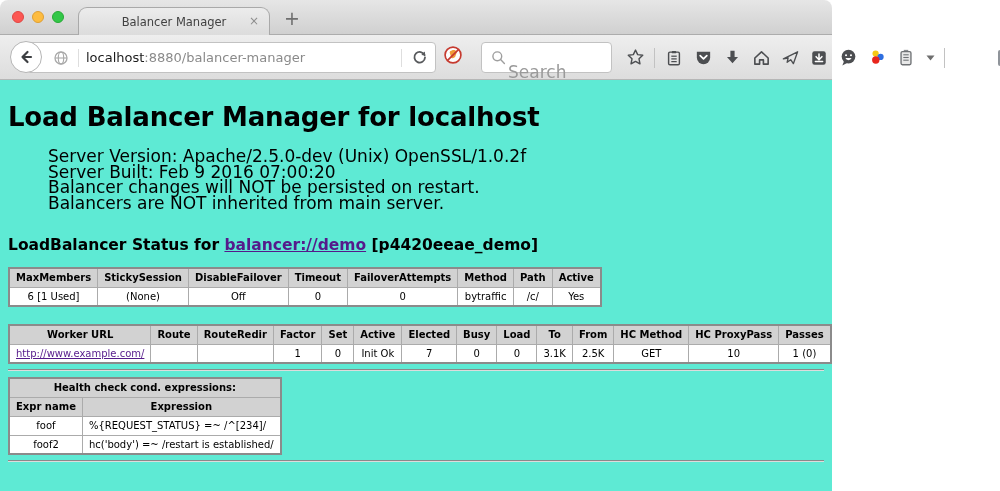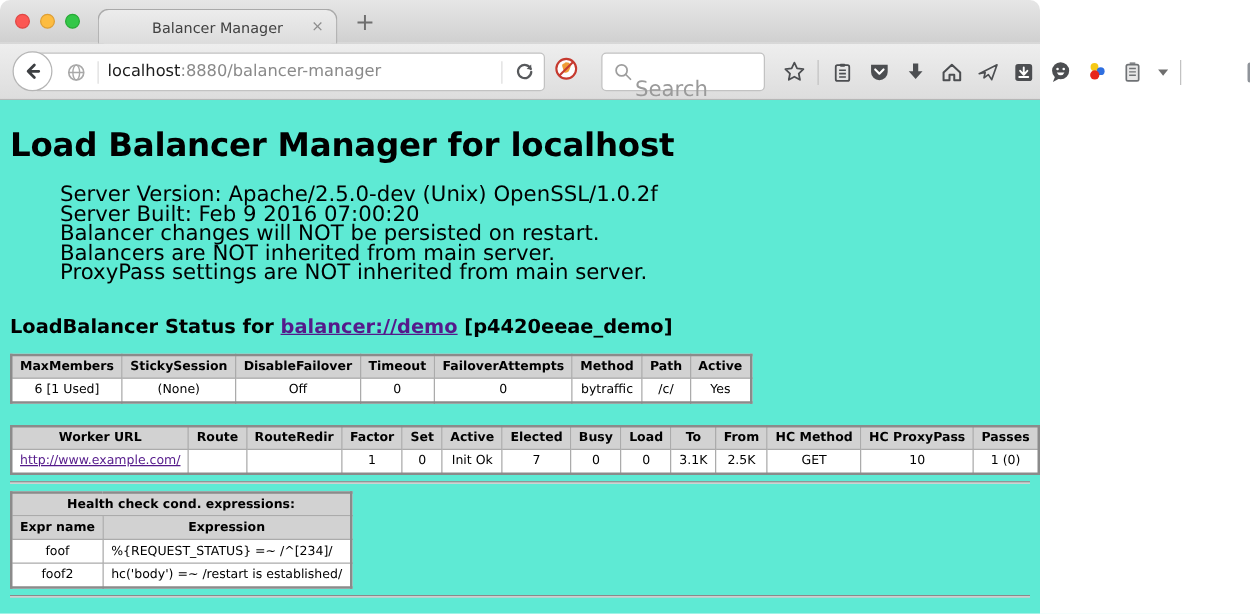--- a/index.html
+++ b/index.html
@@ -232,21 +232,20 @@
   </div>
 
   <div class="content">
     <h1 class="pagetitle">Load Balancer Manager for localhost</h1>
 
     <div>
       <div class="infoline">Server Version: Apache/2.5.0-dev (Unix) OpenSSL/1.0.2f</div>
       <div class="infoline">Server Built: Feb 9 2016 07:00:20</div>
       <div class="infoline">Balancer changes will NOT be persisted on restart.</div>
       <div class="infoline">Balancers are NOT inherited from main server.</div>
-      <div class="infoline">ProxyPass settings are NOT inherited from main server.</div>
     </div>
 
     <h3 class="statusheading"><span>LoadBalancer Status for </span><a href="#">balancer://demo</a><span> [p4420eeae_demo]</span></h3>
 
     <table class="tbl t1">
       <tbody>
           <tr>
         <th>MaxMembers</th>
         <th>StickySession</th>
         <th>DisableFailover</th>

